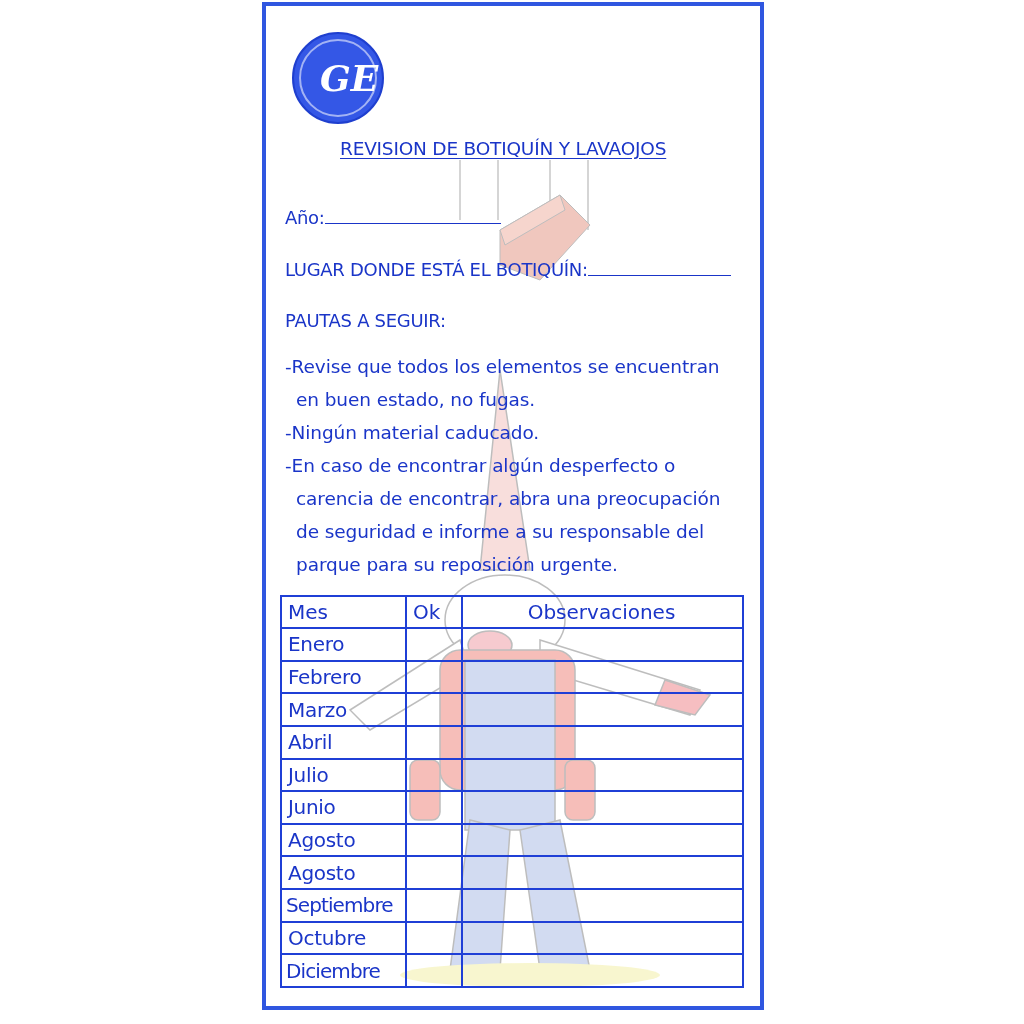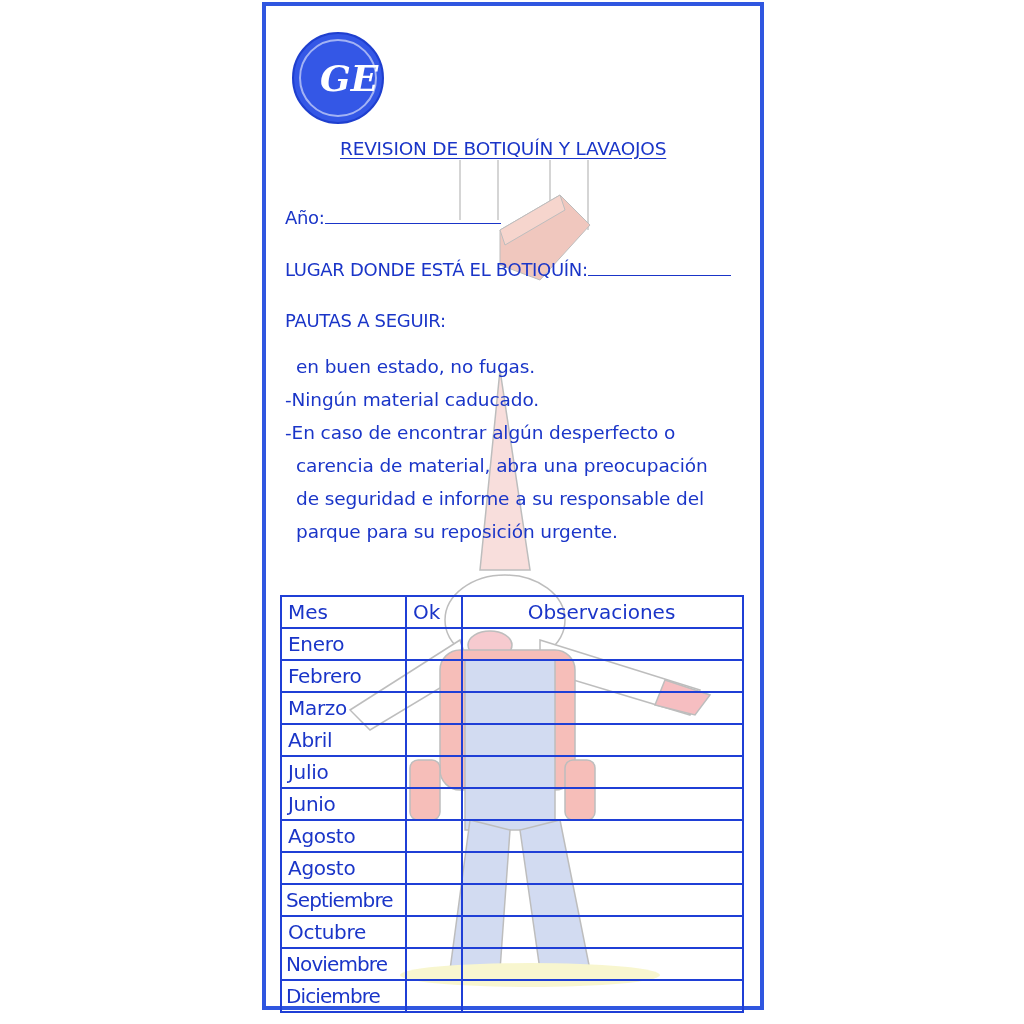--- a/index.html
+++ b/index.html
@@ -72,24 +72,25 @@
   <span>Año:</span><span class="blank" style="width:176px;"></span>
 </div>
 
 <div class="field" style="top:259px;">
   <span>LUGAR DONDE ESTÁ EL BOTIQUÍN:</span><span class="blank" style="width:143px;"></span>
 </div>
 
 <div class="field" style="top:310px;text-align:center;">PAUTAS A SEGUIR:</div>
 
 <div class="rules">
+  <div>-Revise que todos los elementos se encuentran</div>
   <div class="indent">en buen estado, no fugas.</div>
   <div>-Ningún material caducado.</div>
   <div>-En caso de encontrar algún desperfecto o</div>
-  <div class="indent">carencia de material, abra una preocupación</div>
+  <div class="indent">carencia de encontrar, abra una preocupación</div>
   <div class="indent">de seguridad e informe a su responsable del</div>
   <div class="indent">parque para su reposición urgente.</div>
 </div>
 
 <table class="log">
   <colgroup>
       <col style="width:125px">
       <col style="width:56px">
       <col>
     </colgroup>
@@ -145,23 +146,18 @@
         <td class="m long">Septiembre</td>
         <td></td>
         <td></td>
       </tr>
     <tr>
         <td class="m">Octubre</td>
         <td></td>
         <td></td>
       </tr>
     <tr>
-        <td class="m long">Noviembre</td>
-        <td></td>
-        <td></td>
-      </tr>
-    <tr>
         <td class="m long">Diciembre</td>
         <td></td>
         <td></td>
       </tr>
   </tbody>
 </table>
 
 </body></html>

